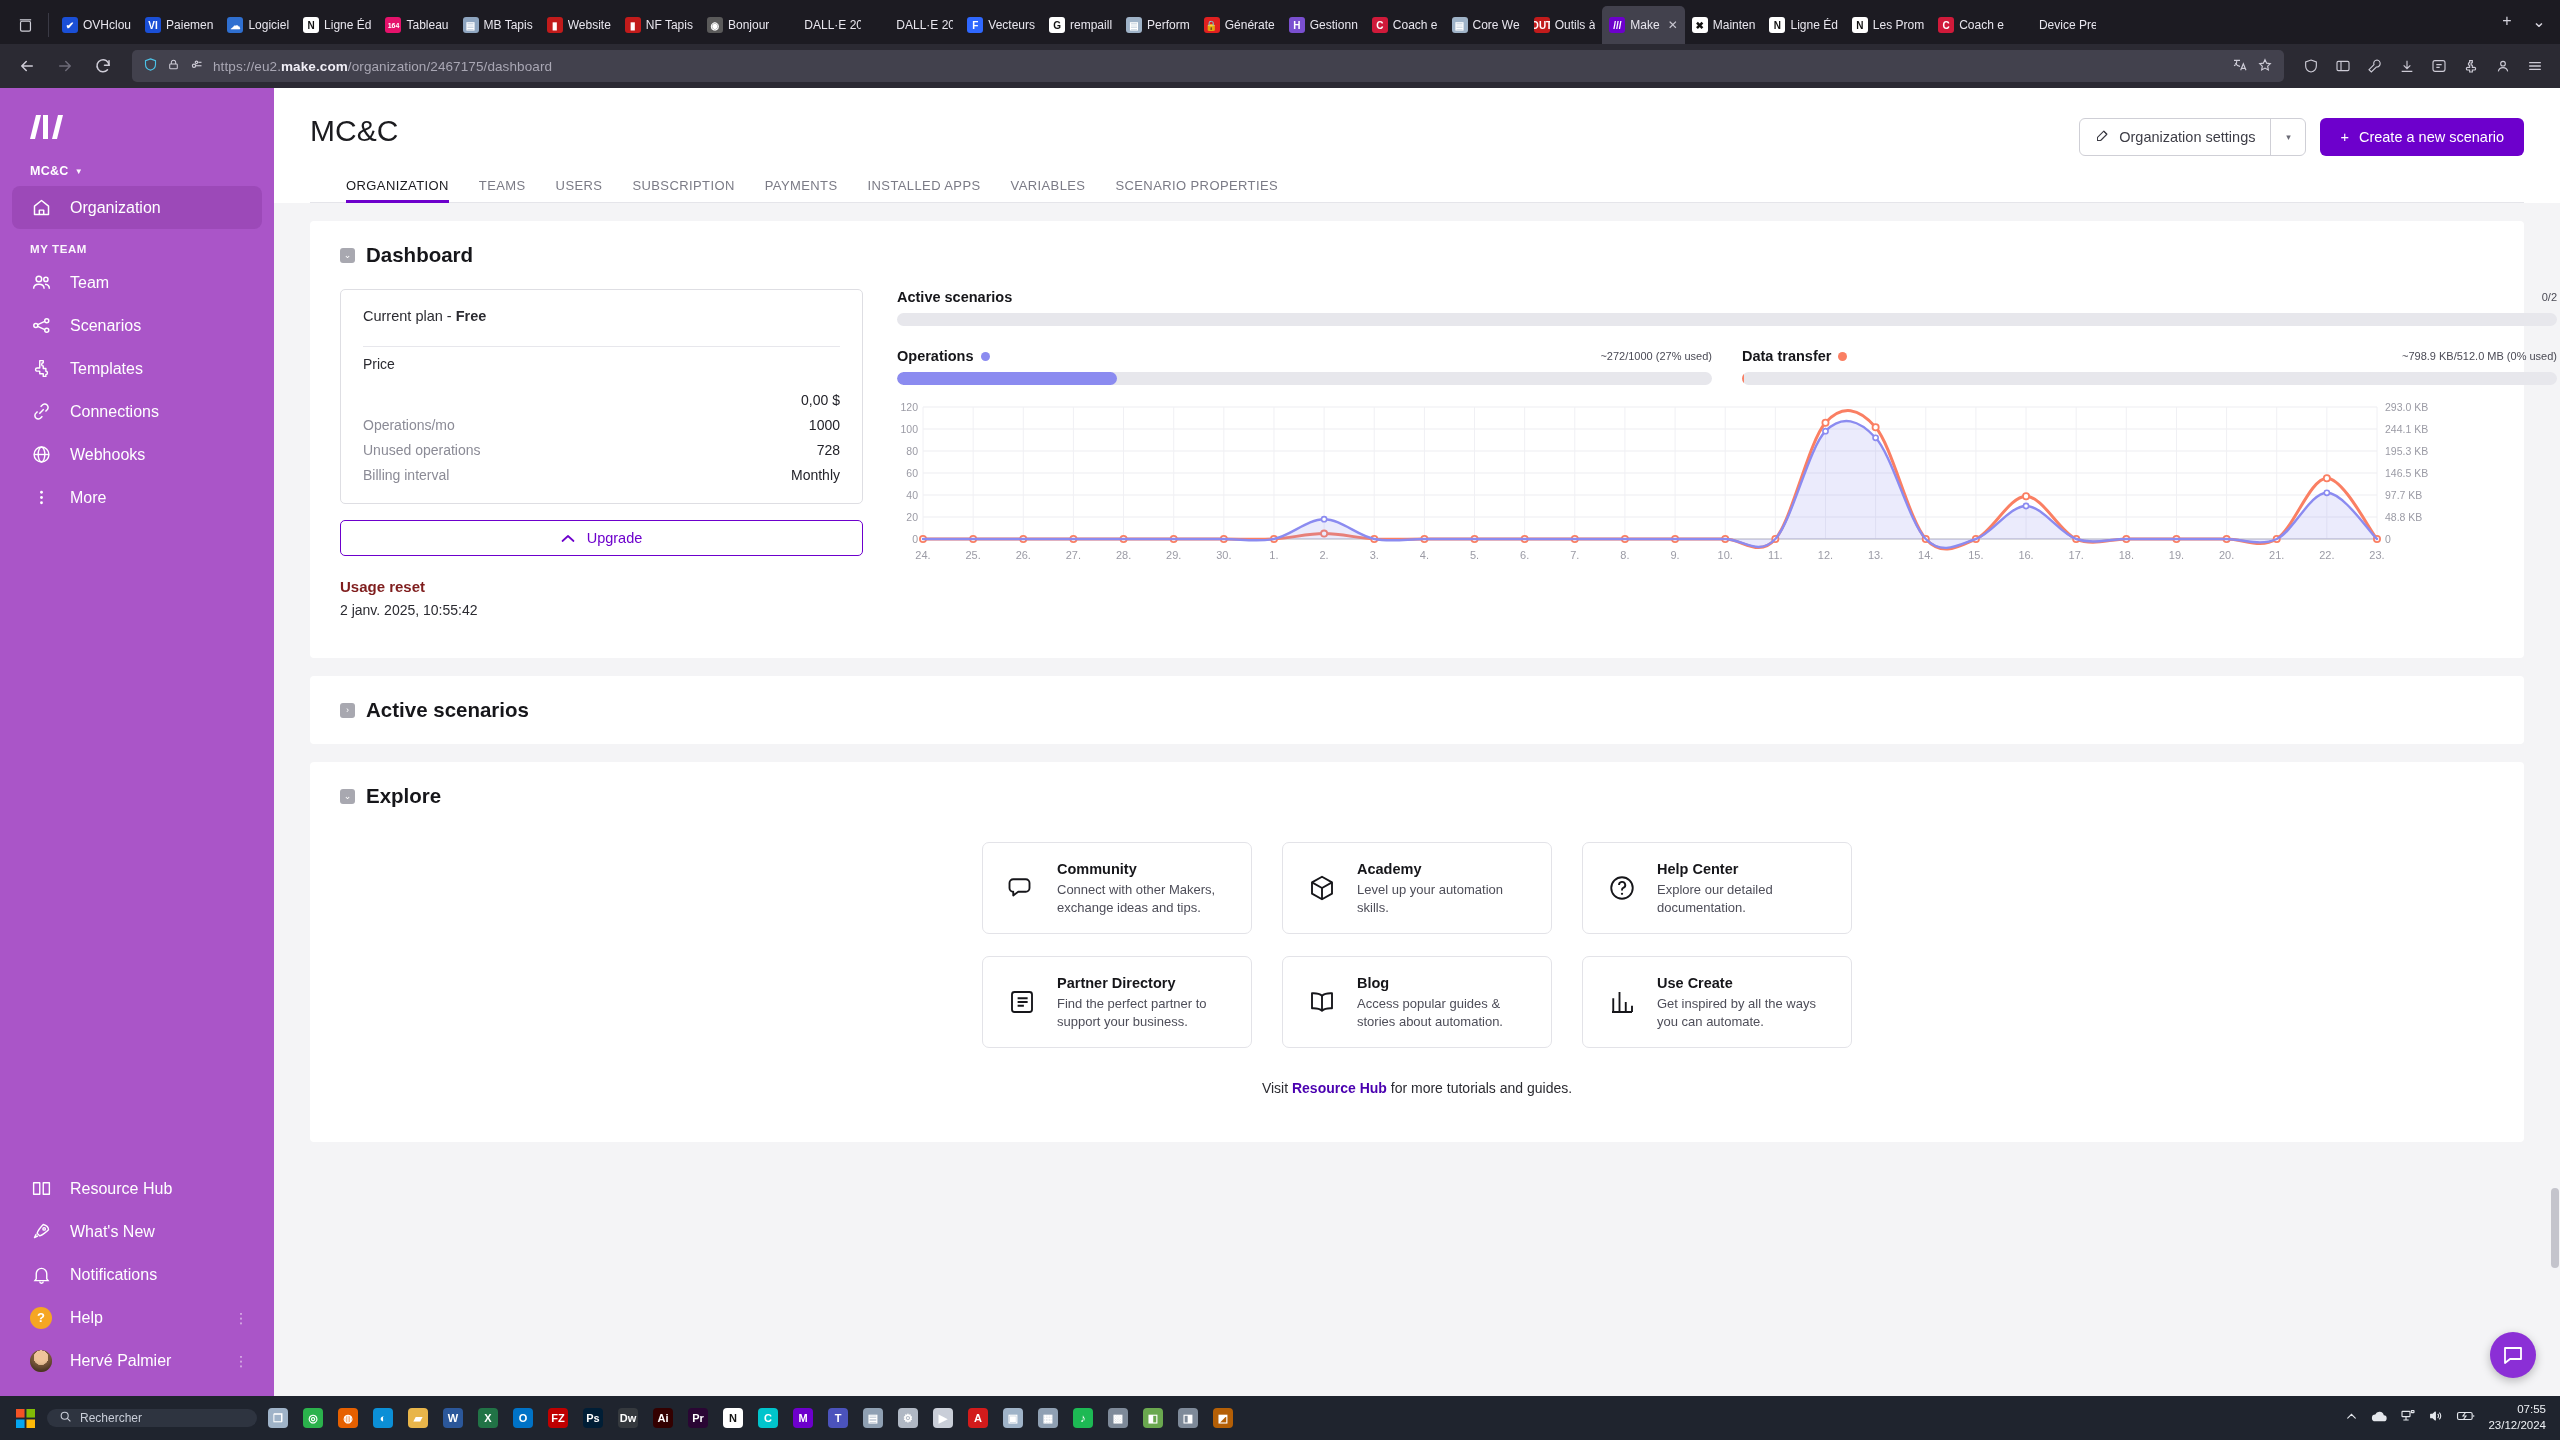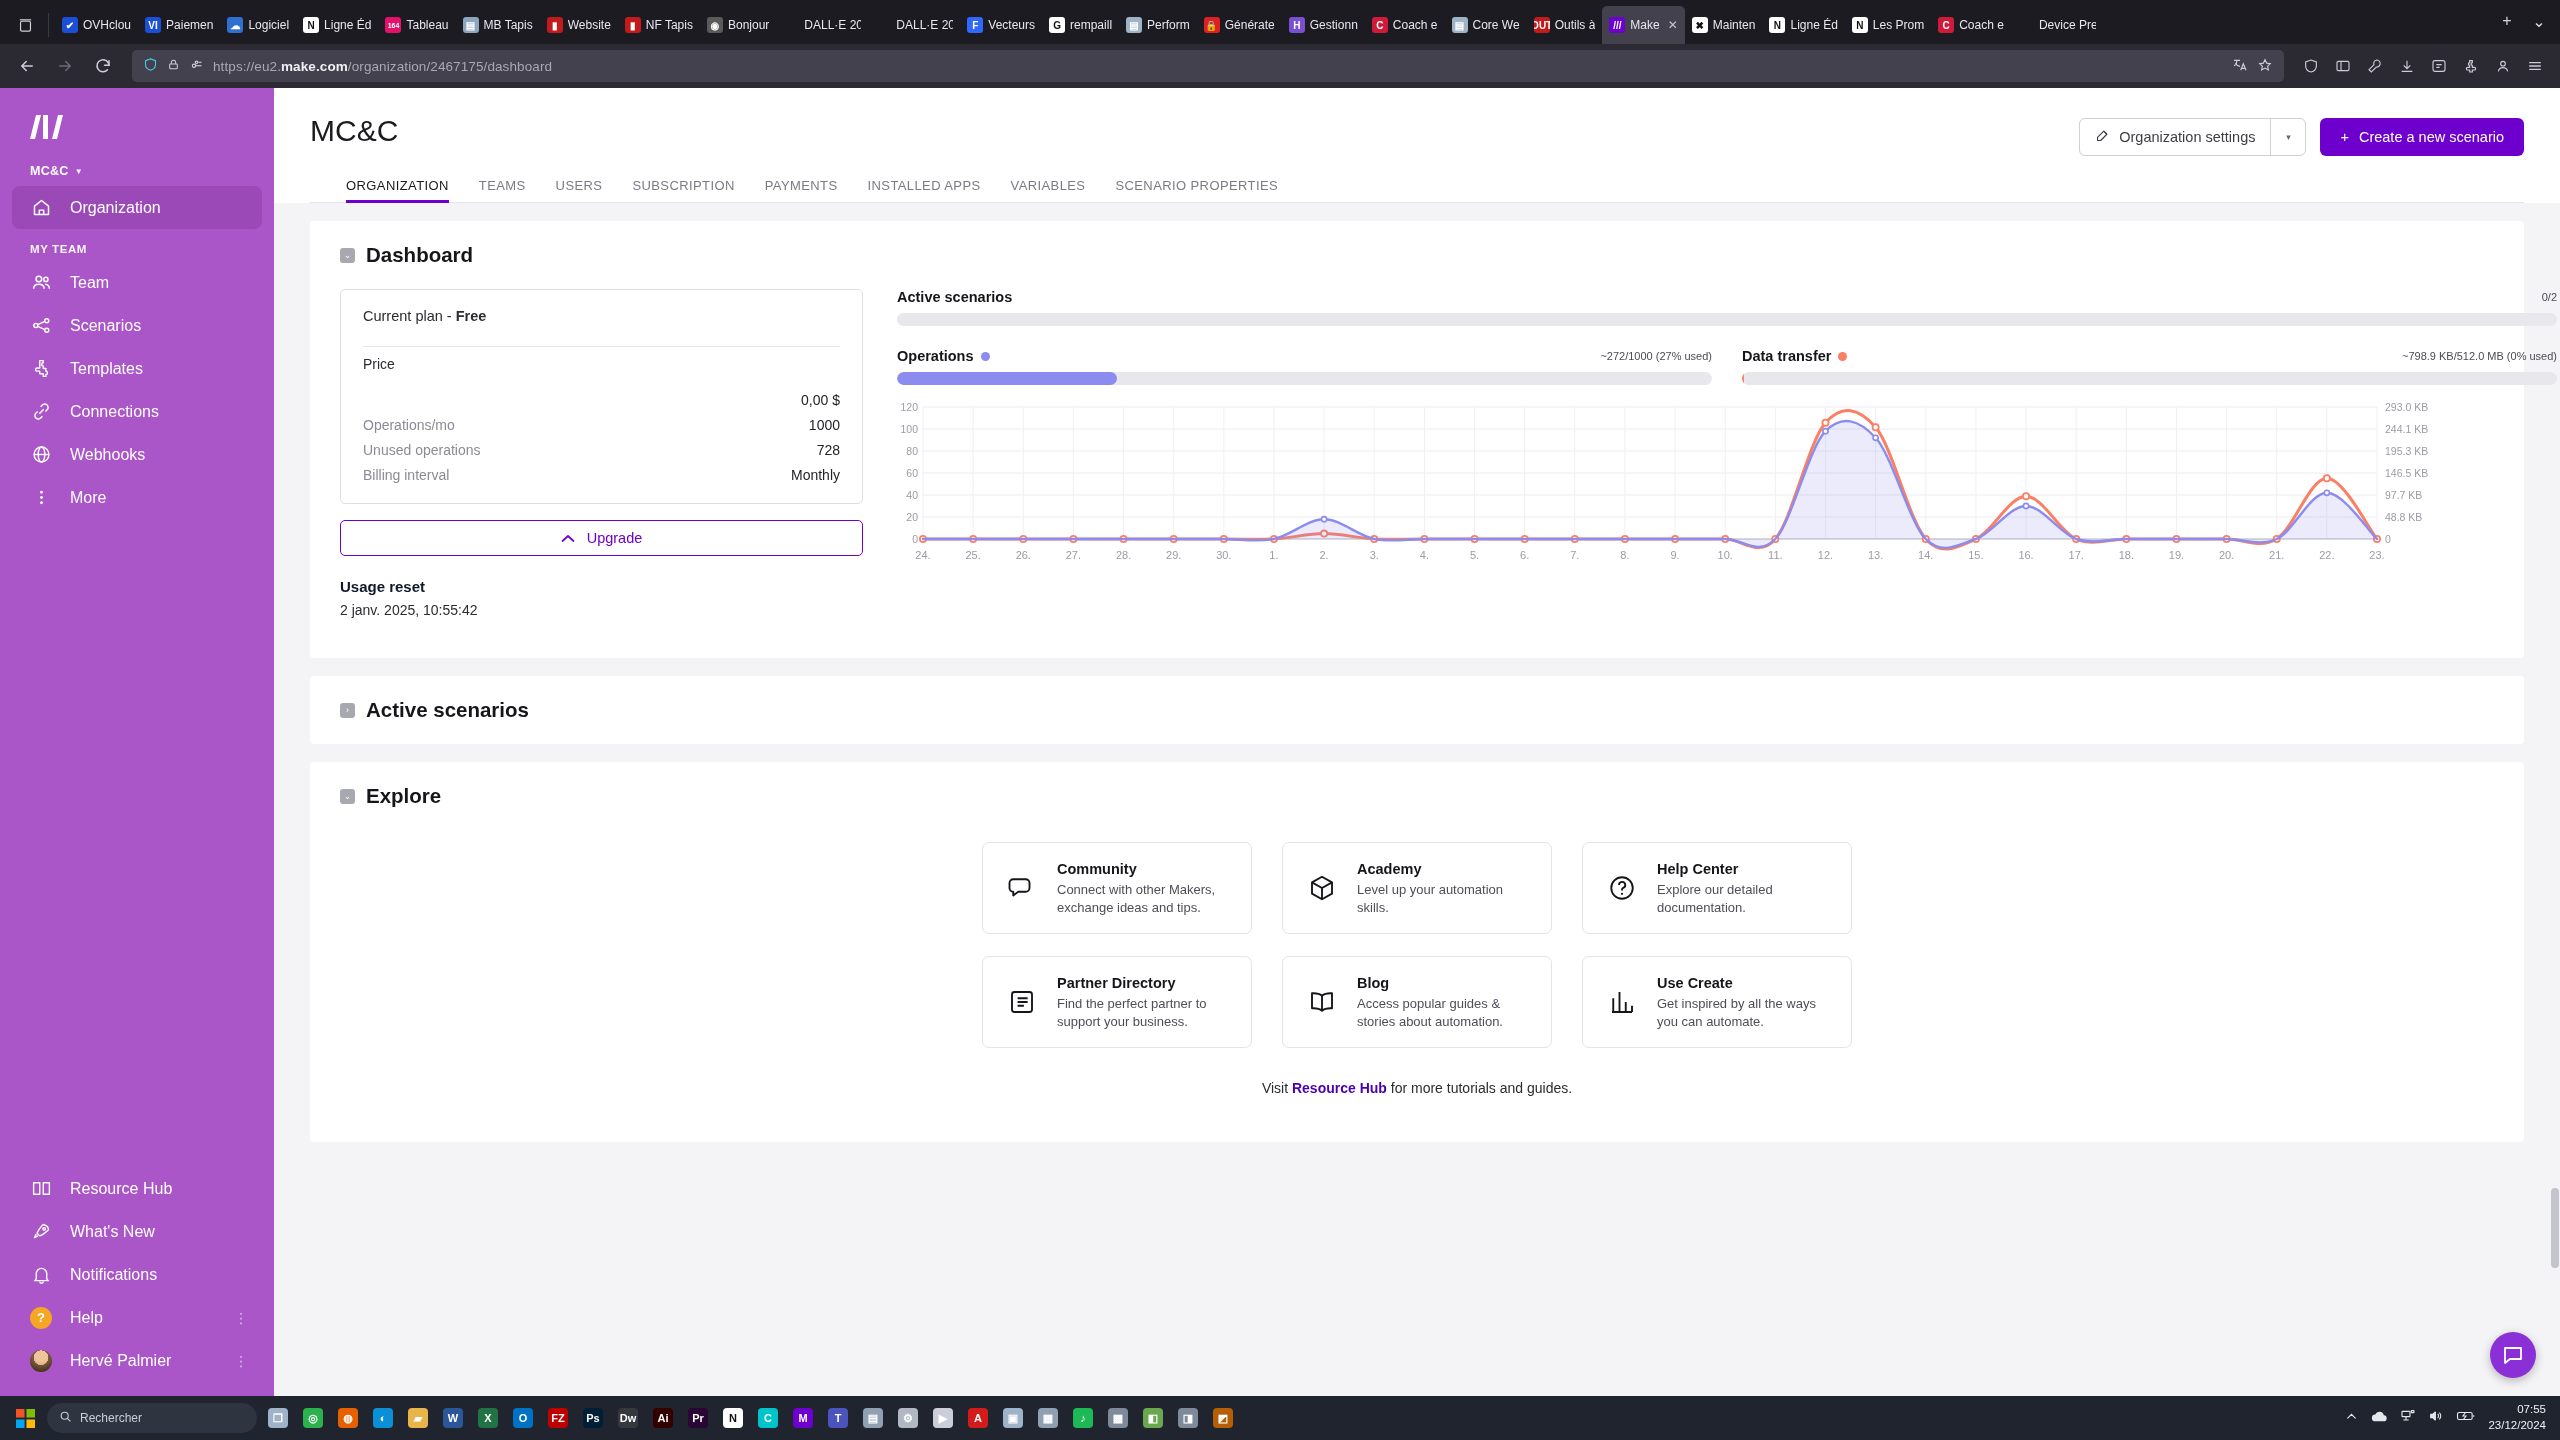--- a/index.html
+++ b/index.html
@@ -117,21 +117,21 @@
   .plan-row { display:flex; font-size:14px; padding: 9px 0 0 0; }
   .plan-row .k { color:#8b8b96; }
   .plan-row.first .k { color:#2b2b31; }
   .plan-row .v { margin-left:auto; color:#23232a; }
   .plan-row.first .v { font-weight:400;margin-top:36px; }
   .upgrade-btn {
     margin-top: 16px; height:36px; border:1px solid #6d00cc; border-radius:5px; color:#6d00cc;
     display:flex; align-items:center; justify-content:center; gap:12px; font-size:14.5px;
   }
   .usage-reset { margin-top: 22px; }
-  .usage-reset .t { font-size:15px; font-weight:700; color:#0f172a;margin-top:17px;}
+  .usage-reset .t { font-size:15px; font-weight:700; color:#7f1d1d;margin-top:17px;}
   .usage-reset .d { font-size:14px; color:#2b2b31; margin-top:7px;}
 
   .meters-col { flex:1; display:flex; flex-direction:column; }
   .meter-head { display:flex; align-items:center; font-size:14.5px; }
   .meter-head .lbl { font-weight:700; color:#16161a; display:flex; align-items:center; gap:7px;}
   .dot { width:9px;height:9px;border-radius:50%; display:inline-block;}
   .meter-head .val { margin-left:auto; color:#4a4a55; font-size:11px;}
   .meter-bar { height: 13px; background:#e7e7ec; border-radius:7px; margin-top: 8px; overflow:hidden;}
   .meter-bar .fill { height:100%; border-radius:7px; }
   .meters-split { display:flex; gap: 30px; margin-top: 22px; }
@@ -160,21 +160,21 @@
   .scrollbar-v { position:absolute; right:0; top:0; width:10px; height:100%; background:transparent;}
   .scrollbar-v .thumb { position:absolute; right:1px; top: 1100px; width:8px; height:80px; background:#c4c4cc; border-radius:4px;}
 
   
   .taskbar {
     height: 44px; flex:0 0 44px; background:#1f242e; display:flex; align-items:center;
     padding: 0 8px; gap: 5px;
   }
   .tb-start { width:34px;height:34px;display:flex;align-items:center;justify-content:center;}
   .tb-search {
-    width: 210px; height: 30px; background:#2e3440; border-radius:15px; display:flex; align-items:center;
+    width: 210px; height: 18px; background:#2e3440; border-radius:15px; display:flex; align-items:center;
     gap:8px; padding: 0 12px; color:#c9ced8; font-size:12px;
   }
   .tb-ico { width:32px;height:34px;display:flex;align-items:center;justify-content:center;border-radius:4px;}
   .tb-ico .sq { width:20px;height:20px;border-radius:4px; display:flex;align-items:center;justify-content:center;font-size:11px;color:#fff;font-weight:bold;}
   .tb-right { margin-left:auto; display:flex; align-items:center; gap:12px; padding-right: 6px; color:#e4e7ec;}
   .tb-clock { font-size:11.5px; line-height:1.35; text-align:right; color:#eef1f5;}
 </style>
 </head>
 <body>
 

